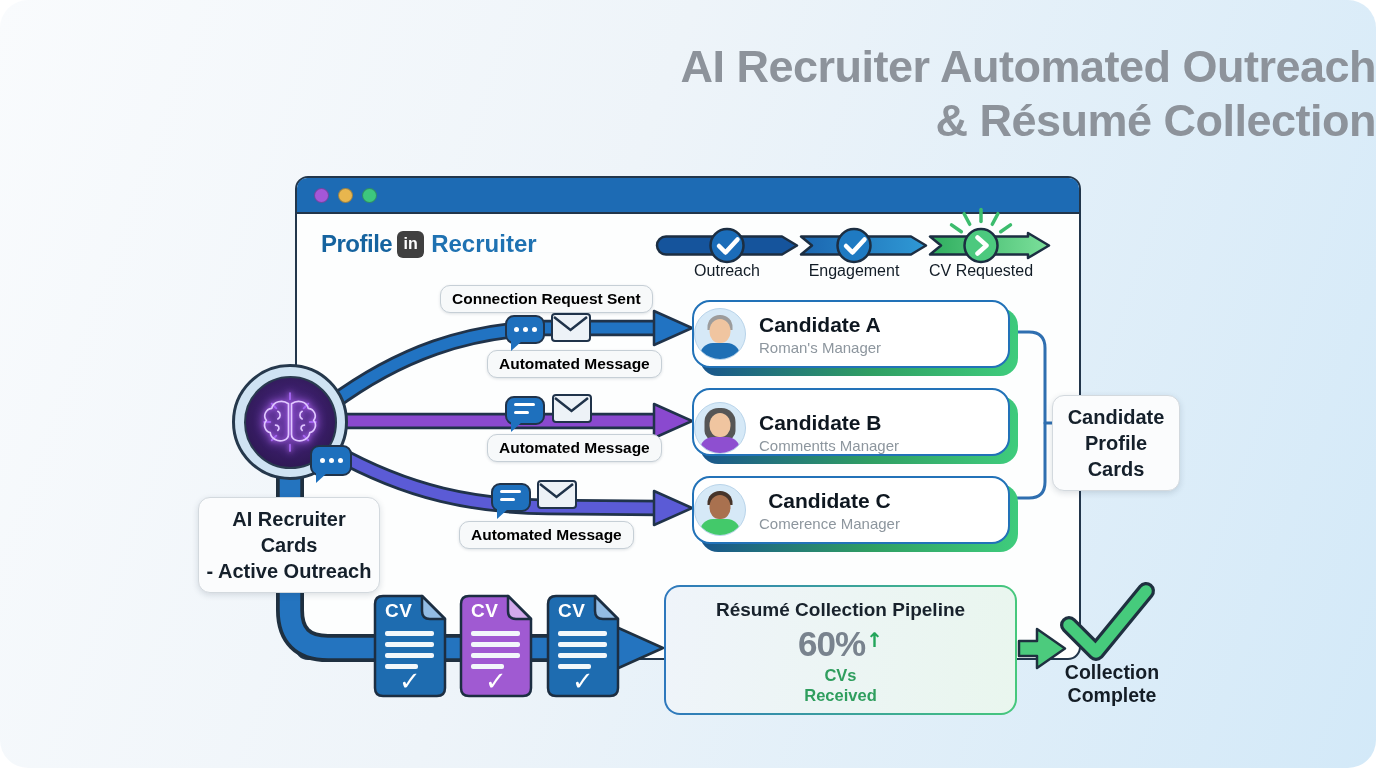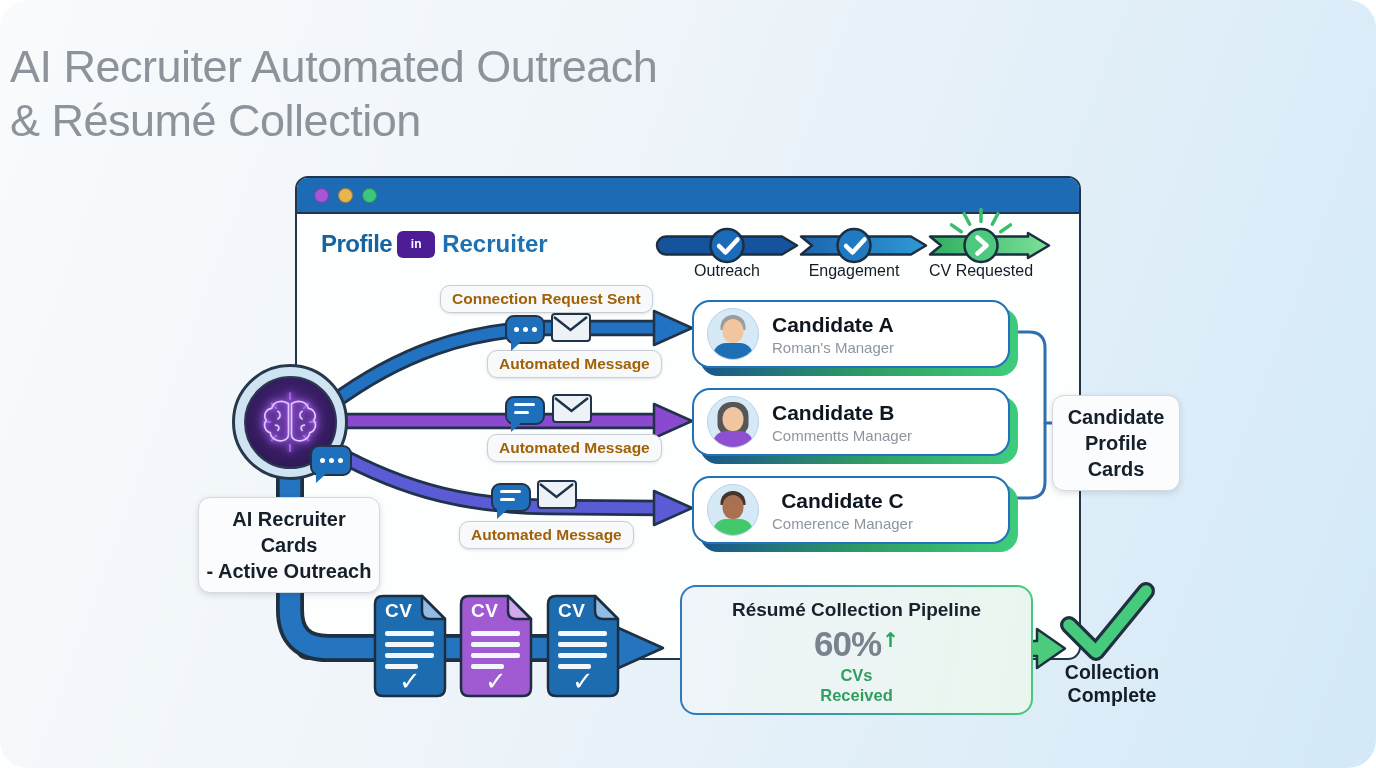--- a/index.html
+++ b/index.html
@@ -3,42 +3,42 @@
 <meta charset="utf-8">
 <style>
   html,body { margin:0; padding:0; background:#ffffff; }
   .page {
     position:relative; width:1376px; height:768px; overflow:hidden;
     border-radius:28px;
     background:linear-gradient(110deg,#f9fbfd 0%,#eef4f9 42%,#d3e9f8 100%);
     font-family:"Liberation Sans",sans-serif;
   }
   
-  .title { position:absolute; top:40px; left:10px; right:0; text-align:left;
-    font-size:45px; font-weight:400; color:#8d939b; line-height:1.2; letter-spacing:-0.5px; }
+  .title { position:absolute; top:40px; left:4px; right:0; text-align:right;
+    font-size:45px; font-weight:700; color:#8d939b; line-height:1.2; letter-spacing:-0.5px; }
   
   .window { position:absolute; left:295px; top:176px; width:786px; height:484px;
     background:#fdfefe; border:2.5px solid #22364b; border-radius:13px; box-sizing:border-box; }
   .titlebar { height:34px; background:#1d6bb4; border-radius:10px 10px 0 0;
     border-bottom:2.5px solid #22364b; display:flex; align-items:center; padding-left:17px; gap:9px; }
   .dot { width:13px; height:13px; border-radius:50%; border:1px solid rgba(20,40,60,.35); }
   .dot-purple { background:#a557d8; } .dot-yellow { background:#e8b64e; } .dot-green { background:#3dc77e; }
   .logo { position:absolute; left:24px; top:52px; display:flex; align-items:center; white-space:nowrap; }
   .logo-linked { font-size:24px; font-weight:800; color:#15639f; letter-spacing:-0.5px; }
-  .logo-in { display:inline-flex; align-items:center; justify-content:center; width:38px; height:27px;
-    margin:0 7px 0 5px; background:#4c1d95; color:#fff; font-size:12px; font-weight:800; border-radius:6px; }
+  .logo-in { display:inline-flex; align-items:center; justify-content:center; width:27px; height:27px;
+    margin:0 7px 0 5px; background:#404040; color:#fff; font-size:16px; font-weight:800; border-radius:6px; }
   .logo-product { font-size:24px; font-weight:600; color:#1f72b2; }
   
   .overlay { position:absolute; left:0; top:0; width:1376px; height:768px; pointer-events:none; }
   
   .step-label { position:absolute; top:262px; width:150px; text-align:center;
     font-size:16px; font-weight:400; color:#121c26; }
   
   .chip { position:absolute; background:#f7f9fa; border:1.5px solid #c6cfd6; border-radius:10px;
-    padding:4px 11px; font-size:15.5px; font-weight:700; color:#a16207; white-space:nowrap;
+    padding:4px 11px; font-size:15.5px; font-weight:700; color:#000000; white-space:nowrap;
     box-shadow:0 1px 3px rgba(30,50,70,.14); z-index:4; }
   .note { position:absolute; background:#fbfcfd; border:1.5px solid #d3d9de; border-radius:12px;
     padding:8px 6px; font-size:20px; font-weight:700; color:#15202b; text-align:center;
     line-height:1.3; box-shadow:0 2px 6px rgba(30,50,70,.15); box-sizing:border-box; z-index:4; }
   
   .bubble { position:absolute; width:40px; height:29px; background:#1e70bd;
     border:2.5px solid #20334a; border-radius:9px; box-sizing:border-box; z-index:4; }
   .bubble::after { content:''; position:absolute; left:4px; bottom:-9px;
     border-top:10px solid #1e70bd; border-right:11px solid transparent; }
   .bubble .dots { display:flex; gap:4px; justify-content:center; align-items:center; height:100%; }
@@ -55,21 +55,21 @@
   .agent-inner { width:93px; height:93px; border-radius:50%;
     background:radial-gradient(circle at 50% 45%,#4e2b85 0%,#371d63 55%,#241244 100%);
     border:2px solid #2a3b50; display:flex; align-items:center; justify-content:center; box-sizing:border-box; }
   .agent-inner svg { filter:drop-shadow(0 0 5px #9b4ef0) drop-shadow(0 0 2px #b06ae8); }
   .agent-bubble { width:42px; height:31px; }
   
   .card-back { position:absolute; width:318px; height:68px; border-radius:18px;
     background:linear-gradient(100deg,#17508f 0%,#2f9e63 55%,#3fcd7d 100%); z-index:2; }
   .card { position:absolute; left:692px; width:318px; height:68px; background:#fff;
     border:2.5px solid #2272b8; border-radius:18px; box-sizing:border-box;
-    display:flex; align-items:center; padding-left:13px; z-index:3; }
+    display:flex; align-items:center; z-index:3; }
   .card-text { margin-left:13px; }
   .card-name { font-size:21px; font-weight:700; color:#0e1720; }
   .card-role { font-size:15px; color:#8d969e; margin-top:2px; }
   .avatar { width:50px; height:50px; border-radius:50%; position:relative; overflow:hidden;
     background:#d6e9f7; border:1px solid #b9d4ea; flex:0 0 auto; }
   .avatar .hair { position:absolute; left:50%; transform:translateX(-50%); }
   .avatar .head { position:absolute; left:50%; top:10px; transform:translateX(-50%);
     width:21px; height:24px; border-radius:50% 50% 46% 46%; }
   .avatar .shirt { position:absolute; bottom:-7px; left:50%; transform:translateX(-50%);
     width:40px; height:23px; border-radius:13px 13px 0 0; }
@@ -83,21 +83,21 @@
   .cv { position:absolute; width:76px; height:106px; z-index:3; }
   .cv svg { position:absolute; left:0; top:0; }
   .cv-label { position:absolute; left:13px; top:7px; color:#fff; font-weight:800;
     font-size:19px; letter-spacing:.5px; }
   .cv-lines { position:absolute; left:13px; top:38px; }
   .cv-lines i { display:block; width:49px; height:4.5px; background:#f2f7fb; border-radius:2px; margin-bottom:6.5px; }
   .cv-lines i:last-child { width:33px; }
   .cv-check { position:absolute; left:0; right:0; bottom:3px; text-align:center; color:#fff;
     font-size:26px; font-weight:800; font-family:"DejaVu Sans",sans-serif; }
   
-  .pipeline { position:absolute; left:680px; top:585px; width:353px; height:130px; border-radius:16px;
+  .pipeline { position:absolute; left:664px; top:585px; width:353px; height:130px; border-radius:16px;
     border:2.5px solid transparent; box-sizing:border-box; text-align:center; z-index:3;
     background:linear-gradient(100deg,#eff4fa 0%,#e9f6ee 100%) padding-box,
                linear-gradient(90deg,#2e78bd,#46c87c) border-box; }
   .pipeline-title { margin:12px 0 3px; font-size:19px; font-weight:700; color:#18222c; }
   .stats { display:flex; justify-content:center; }
   .stat { width:112px; position:relative; }
   .stat + .stat::before { content:''; position:absolute; left:0; top:4px; bottom:8px; width:2px; background:#cfe2d4; }
   .stat-value { font-size:35px; font-weight:800; color:#79838e; letter-spacing:-1px; }
   .trend { font-size:20px; color:#23a55a; font-weight:700; vertical-align:9px; margin-left:1px;
     font-family:"DejaVu Sans",sans-serif; }
@@ -282,21 +282,21 @@
     <div class="avatar av-a">
         <span class="hair"></span>
         <span class="head"></span>
         <span class="shirt"></span>
       </div>
     <div class="card-text">
       <div class="card-name">Candidate A</div>
       <div class="card-role">Roman's Manager</div>
     </div>
   </div>
-  <div class="card" style="top:388px;">
+  <div class="card" style="top:388px;align-items:flex-end;">
     <div class="avatar av-b">
         <span class="hair"></span>
         <span class="head"></span>
         <span class="shirt"></span>
       </div>
     <div class="card-text">
       <div class="card-name">Candidate B</div>
       <div class="card-role">Commentts Manager</div>
     </div>
   </div>

